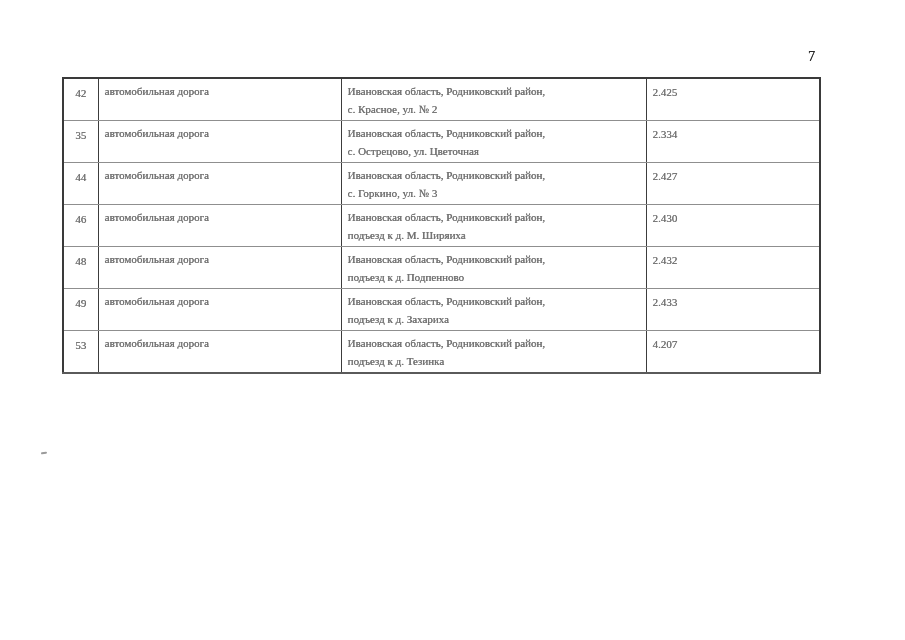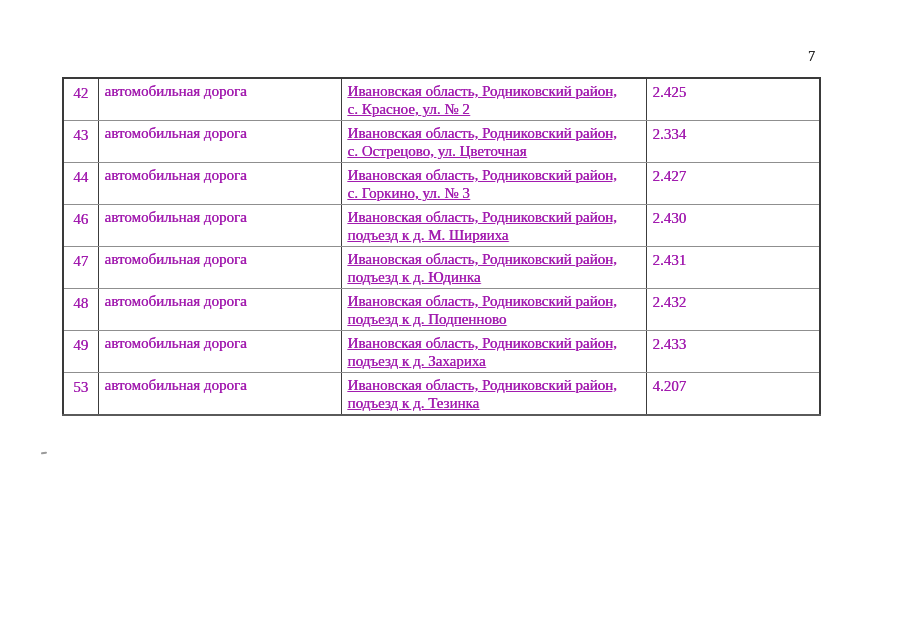--- a/index.html
+++ b/index.html
@@ -44,40 +44,39 @@
   col.c4 { width: 174px; }
   td {
     box-sizing: border-box;
     height: 38px;
     vertical-align: top;
     border-left: 1px solid #3c3c3c;
     border-right: 1px solid #3c3c3c;
     border-top: 1px solid #8f8f8f;
     border-bottom: 1px solid #8f8f8f;
     padding: 3px 6px 2px 6px;
-    font-size: 15px;
+    font-size: 11px;
     line-height: 18px;
-    color: #a21caf;
+    color: #737373;
     text-shadow: 0.35px 0 currentColor;
     white-space: nowrap;
     overflow: hidden;
   }
   td.col-num {
     text-align: center;
     padding-top: 5px;
     padding-left: 2px;
     padding-right: 2px;
   }
   td.col-value {
     padding-top: 4px;
     margin-left: 48px;
   }
   .loc-line {
     white-space: nowrap;
-    text-decoration: underline;
   }
   .speck {
     position: absolute;
     background: #9a9a9a;
     border-radius: 1px;
   }
   .speck-1 {
     left: 41px;
     top: 452px;
     width: 6px;
@@ -103,21 +102,21 @@
         <tr class="table-row">
     <td class="col-num">42</td>
     <td class="col-object">автомобильная дорога</td>
     <td class="col-location">
       <div class="loc-line">Ивановская область, Родниковский район,</div>
       <div class="loc-line">с. Красное, ул. № 2</div>
     </td>
     <td class="col-value">2.425</td>
   </tr>
         <tr class="table-row">
-    <td class="col-num">43</td>
+    <td class="col-num">35</td>
     <td class="col-object">автомобильная дорога</td>
     <td class="col-location">
       <div class="loc-line">Ивановская область, Родниковский район,</div>
       <div class="loc-line">с. Острецово, ул. Цветочная</div>
     </td>
     <td class="col-value">2.334</td>
   </tr>
         <tr class="table-row">
     <td class="col-num">44</td>
     <td class="col-object">автомобильная дорога</td>
@@ -128,29 +127,20 @@
     <td class="col-value">2.427</td>
   </tr>
         <tr class="table-row">
     <td class="col-num">46</td>
     <td class="col-object">автомобильная дорога</td>
     <td class="col-location">
       <div class="loc-line">Ивановская область, Родниковский район,</div>
       <div class="loc-line">подъезд к д. М. Ширяиха</div>
     </td>
     <td class="col-value">2.430</td>
-  </tr>
-        <tr class="table-row">
-    <td class="col-num">47</td>
-    <td class="col-object">автомобильная дорога</td>
-    <td class="col-location">
-      <div class="loc-line">Ивановская область, Родниковский район,</div>
-      <div class="loc-line">подъезд к д. Юдинка</div>
-    </td>
-    <td class="col-value">2.431</td>
   </tr>
         <tr class="table-row">
     <td class="col-num">48</td>
     <td class="col-object">автомобильная дорога</td>
     <td class="col-location">
       <div class="loc-line">Ивановская область, Родниковский район,</div>
       <div class="loc-line">подъезд к д. Подпенново</div>
     </td>
     <td class="col-value">2.432</td>
   </tr>

